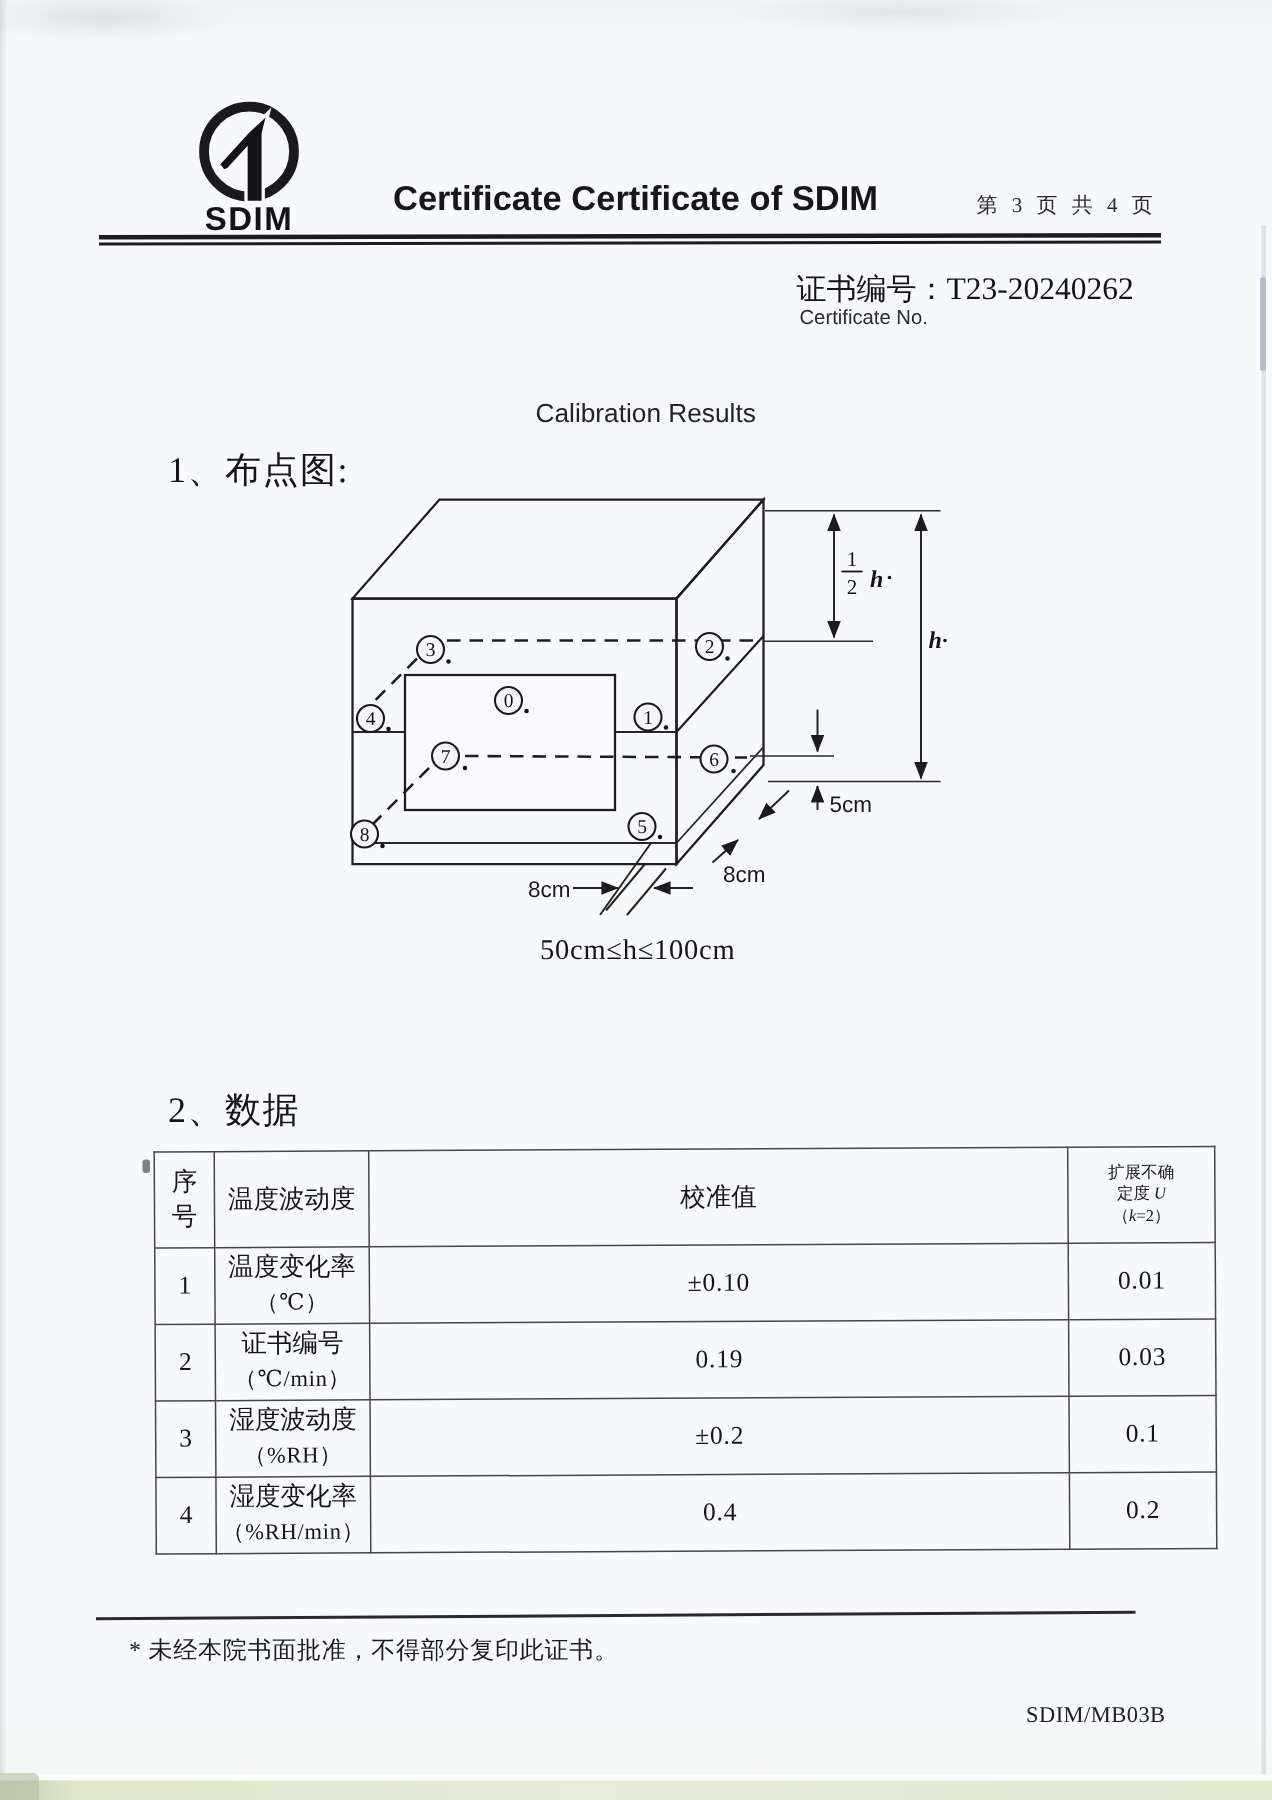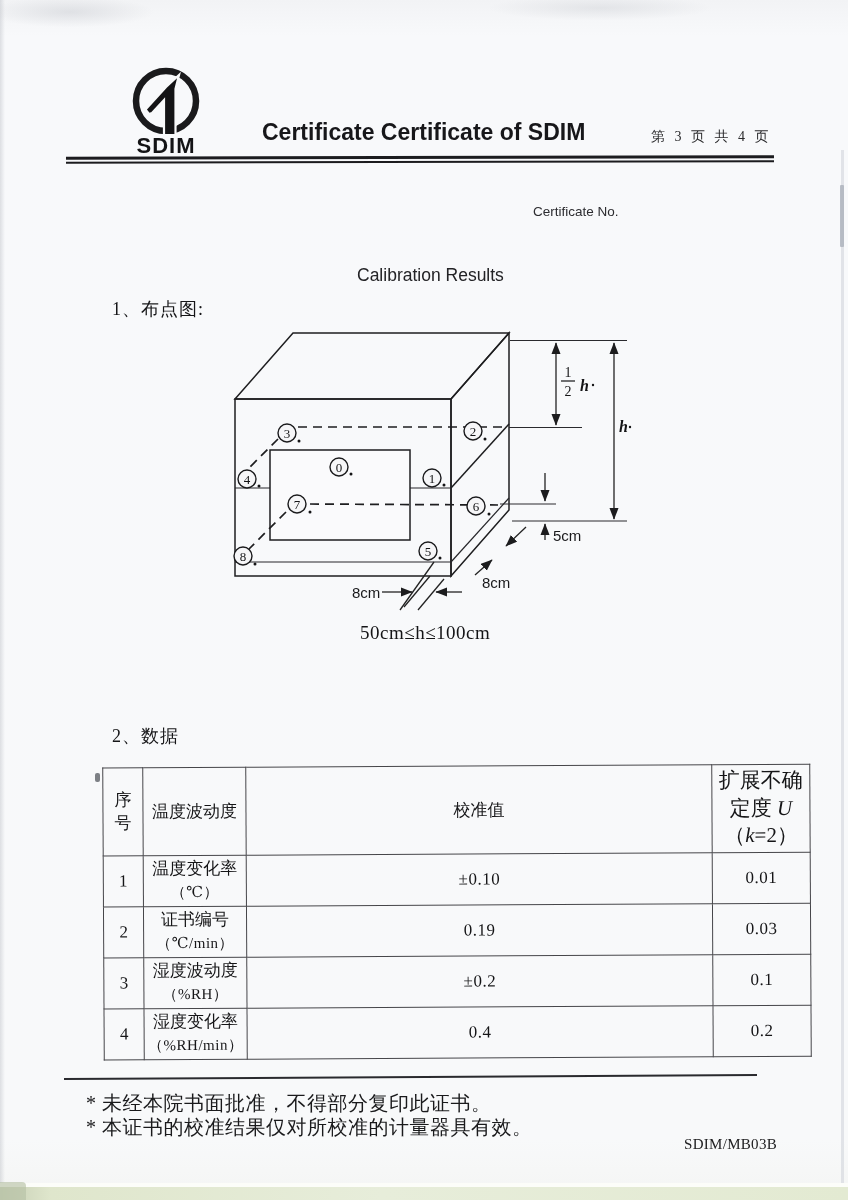--- a/index.html
+++ b/index.html
@@ -18,21 +18,21 @@
   .rule-a { height:3px; background:#1c1c1f; }
   .rule-b { height:1.6px; background:#1c1c1f; margin-top:2.4px; }
   
   .cert-line { left:531px; top:179px; font-size:20px; white-space:nowrap; color:#141416; }
   .cert-line .val { font-size:21px; }
   .cert-sub { left:533px; top:204px; font-family:"Liberation Sans","DejaVu Sans",sans-serif; font-size:13.5px; color:#2c2c30; }
   
   .res-cn { left:341px; top:224px; font-size:32px; font-weight:bold; letter-spacing:14px; color:#141416; white-space:nowrap; }
   .res-en { left:357px; top:265px; font-family:"Liberation Sans","DejaVu Sans",sans-serif; font-size:17.5px; color:#232326; }
   
-  .sec { font-size:18px; color:#161618; letter-spacing:1px; white-space:nowrap; }
+  .sec { font-size:24px; color:#161618; letter-spacing:1px; white-space:nowrap; }
   .sec1 { left:112px; top:297px; }
   .sec2 { left:112px; top:724px; }
   
   .diagram { left:170px; top:328px; }
   .diagram .edge { stroke:#1e1e20; stroke-width:1.5; fill:none; }
   .diagram .thin { stroke:#26262a; stroke-width:1.2; fill:none; }
   .diagram .dash { stroke:#1e1e20; stroke-width:1.7; fill:none; stroke-dasharray:9 6; }
   .diagram .dim  { stroke:#222; stroke-width:1.3; fill:none; }
   .diagram .ext  { stroke:#2a2a2e; stroke-width:1.1; fill:none; }
   .diagram text.cjk-num { font-family:"Liberation Serif","DejaVu Serif",serif; font-size:13px; fill:#141416; text-anchor:middle; }
@@ -41,26 +41,26 @@
   .diagram text.it { font-style:italic; }
   
   .data-table { left:103px; top:766px; transform:rotate(-0.3deg); transform-origin:40% 50%; }
   table { border-collapse:collapse; table-layout:fixed; width:707px; background:transparent; }
   td { border:1.3px solid #46464a; text-align:center; vertical-align:middle; font-size:17px; color:#151517; padding:2px 3px; }
   td.c1 { width:40px; } td.c2 { width:103px; } td.c3 { width:466px; } td.c4 { width:98px; }
   tr.hdr td { height:64px; }
   tr.r td { height:45px; } tr.r4 td { height:50px; }
   .two-line { line-height:1.35; }
   .unit { font-size:15px; letter-spacing:0.5px; }
-  .u-head { font-size:21px; line-height:1.32; }
+  .u-head { font-size:11px; line-height:1.32; }
   .ser-it { font-style:italic; font-family:"Liberation Serif","DejaVu Serif",serif; }
   .num { font-size:17px; letter-spacing:0.5px; }
   
   .foot-rule { left:64px; top:1076px; width:693px; height:1.8px; background:#2a2a2e; transform:rotate(-0.35deg); }
-  .note { left:86px; font-size:20px; letter-spacing:0.5px; color:#1a1a1c; white-space:nowrap; }
+  .note { left:86px; font-size:16px; letter-spacing:0.5px; color:#1a1a1c; white-space:nowrap; }
   .note1 { top:1090px; } .note2 { top:1114px; }
   .form-code { left:684px; top:1136px; font-size:15px; color:#202022; letter-spacing:0.3px; }
   
   .logo { left:110px; top:62px; }
   
   .art { pointer-events:none; }
   .edge-right-soft { left:841px; top:150px; width:3px; height:1035px; background:#ced2d8; opacity:0.55; }
   .edge-right-dark { left:840px; top:185px; width:4px; height:62px; background:#aeb4bd; opacity:0.85; border-radius:1px; }
   .edge-left { left:0; top:0; width:5px; height:1200px; background:linear-gradient(90deg,rgba(170,174,182,0.35),rgba(170,174,182,0)); }
   .strip-hi { left:0; top:1183px; width:848px; height:4px; background:#fcfdf9; }
@@ -91,20 +91,23 @@
     <text x="56" y="91" text-anchor="middle" font-family="Liberation Sans, DejaVu Sans, sans-serif" font-size="22" font-weight="bold" letter-spacing="1" fill="#141416">SDIM</text>
   </svg>
 
   <div class="abs title-en">Certificate Certificate of SDIM</div>
   <div class="abs page-info">第 3 页 共 4 页</div>
   <div class="abs rule-wrap">
     <div class="rule-a"></div>
       <div class="rule-b"></div>
   </div>
 
+  <div class="abs cert-line">
+    <span>证书编号：</span><span class="val">T23-20240262</span>
+  </div>
   <div class="abs cert-sub">Certificate No.</div>
 
   <div class="abs res-en">Calibration Results</div>
 
   <div class="abs sec sec1">1、布点图:</div>
 
   <svg class="abs diagram" width="530" height="335" viewBox="0 0 530 335">
     <defs>
       <marker id="arr" markerWidth="10" markerHeight="8" refX="8.5" refY="3.5" orient="auto-start-reverse">
         <path d="M0,0 L9,3.5 L0,7 Z" fill="#1c1c1e"></path>
@@ -243,16 +246,15 @@
           <td class="two-line"><span>湿度变化率</span><br><span class="unit">（%RH/min）</span></td>
           <td class="num">0.4</td>
           <td class="num">0.2</td>
         </tr>
       </tbody>
     </table>
   </div>
 
   <div class="abs foot-rule"></div>
   <div class="abs note note1">* 未经本院书面批准，不得部分复印此证书。</div>
-  <div class="abs note note2">* 本证书的校准结果仅对所校准的计量器具有效。</div>
   <div class="abs form-code">SDIM/MB03B</div>
 
 </div>
 
 </body></html>

